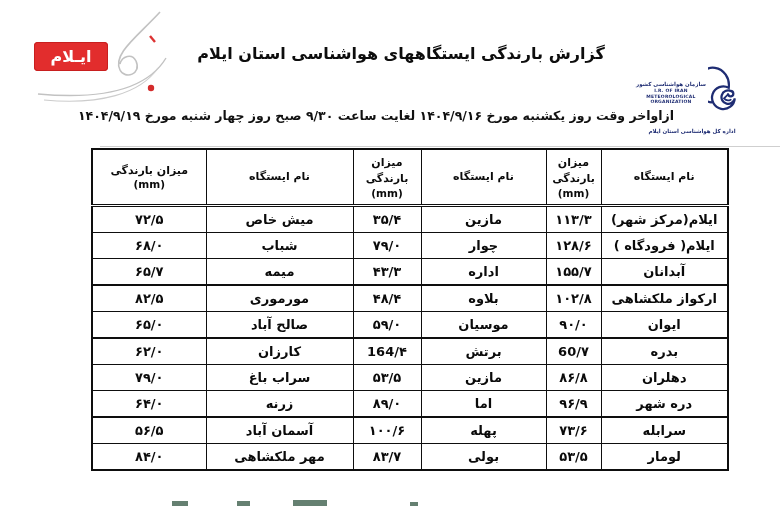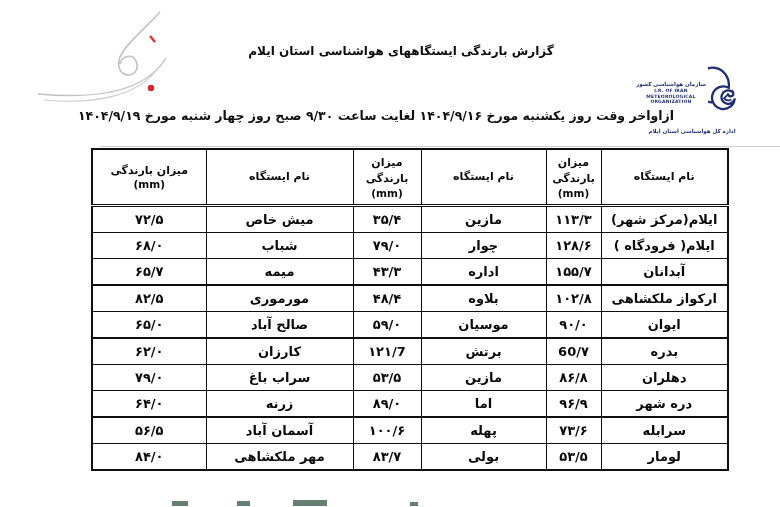--- a/index.html
+++ b/index.html
@@ -8,21 +8,21 @@
 
   
   .tabnak{position:absolute;left:8px;top:6px;width:170px;height:100px;}
   .tabnak svg{position:absolute;left:0;top:0;}
   .tabnak-badge{position:absolute;left:26px;top:36px;width:74px;height:29px;background:#e22d2d;
     border-radius:4px;color:#fff;font-weight:bold;font-size:16px;display:flex;align-items:center;
     justify-content:center;direction:rtl;letter-spacing:1px;box-shadow:0 0 0 1px #c81f1f inset;}
 
   
   .title{position:absolute;top:44px;left:160px;right:138px;text-align:center;direction:rtl;
-    font-size:12px;font-weight:bold;color:#0d0d0d;}
+    font-size:16px;font-weight:bold;color:#0d0d0d;}
   .subtitle{position:absolute;top:108px;left:20px;right:48px;text-align:center;direction:rtl;
     font-size:12.5px;font-weight:bold;color:#111;}
 
   
   .irimo{position:absolute;left:636px;top:62px;width:112px;height:84px;color:#1f2d73;}
   .irimo-row{display:flex;flex-direction:row;align-items:center;justify-content:flex-end;}
   .irimo-text{display:flex;flex-direction:column;align-items:center;text-align:center;
     margin-right:2px;line-height:1.25;}
   .irimo-fa{font-size:5.5px;font-weight:bold;white-space:nowrap;}
   .irimo-en{font-size:4.5px;font-weight:bold;white-space:nowrap;letter-spacing:.2px;}
@@ -58,20 +58,21 @@
 <div class="page">
 
   <div class="tabnak">
     <svg width="170" height="100" viewBox="0 0 170 100">
       <path d="M152,6 C130,30 104,48 112,64 C117,74 134,68 128,55 C124,47 114,50 112,58" fill="none" stroke="#c2c2c2" stroke-width="1.6"></path>
       <path d="M158,52 C140,82 96,94 30,88" fill="none" stroke="#c2c2c2" stroke-width="1.4"></path>
       <path d="M150,62 C132,88 92,99 36,94" fill="none" stroke="#cccccc" stroke-width="1.1"></path>
       <path d="M142,30 l5,6" stroke="#d33" stroke-width="2.4" fill="none"></path>
       <circle cx="143" cy="82" r="3.2" fill="#d42b2b"></circle>
     </svg>
+    <div class="tabnak-badge">ایـلام</div>
   </div>
 
   <div class="title">گزارش بارندگی ایستگاههای هواشناسی استان ایلام</div>
 
   <div class="subtitle">ازاواخر وقت روز یکشنبه مورخ ۱۴۰۴/۹/۱۶ لغایت ساعت ۹/۳۰ صبح روز چهار شنبه مورخ ۱۴۰۴/۹/۱۹</div>
 
   <div class="irimo">
     <div class="irimo-row">
       <div class="irimo-text">
         <span class="irimo-fa">سازمان هواشناسی کشور</span>
@@ -157,21 +158,21 @@
         <td class="val">۹۰/۰</td>
         <td class="name">موسیان</td>
         <td class="val">۵۹/۰</td>
         <td class="name">صالح آباد</td>
         <td class="val">۶۵/۰</td>
       </tr>
       <tr class="thick">
         <td class="name">بدره</td>
         <td class="val">60/۷</td>
         <td class="name">برتش</td>
-        <td class="val">۱۲۱/7</td>
+        <td class="val">164/۴</td>
         <td class="name">کارزان</td>
         <td class="val">۶۲/۰</td>
       </tr>
       <tr>
         <td class="name">دهلران</td>
         <td class="val">۸۶/۸</td>
         <td class="name it">مازین</td>
         <td class="val it">۵۳/۵</td>
         <td class="name">سراب باغ</td>
         <td class="val">۷۹/۰</td>

